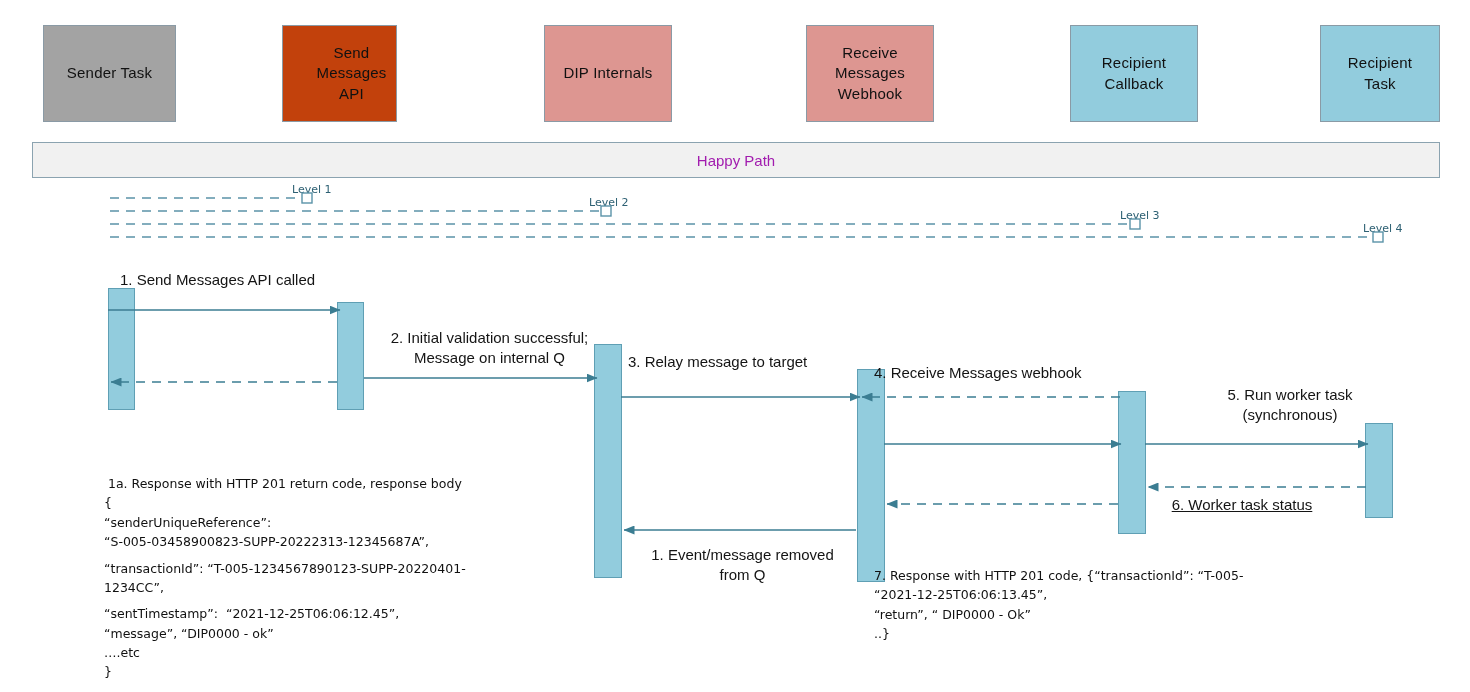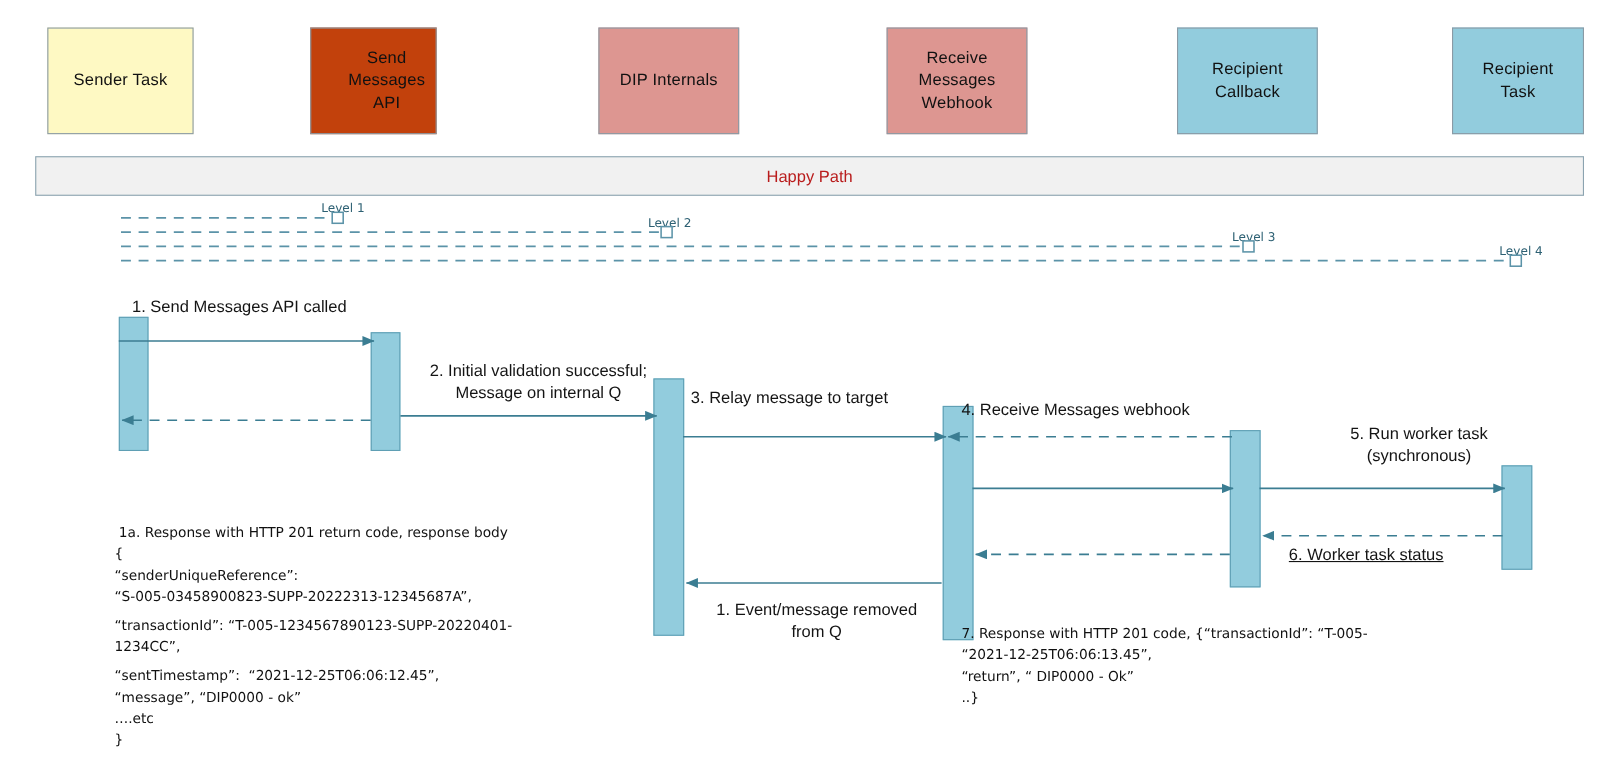--- a/index.html
+++ b/index.html
@@ -38,21 +38,21 @@
   
   .frame-bar {
     position: absolute;
     box-sizing: border-box;
     background: #f1f1f1;
     border: 1px solid #8ba3b0;
     display: flex;
     align-items: center;
     justify-content: center;
     font-size: 15px;
-    color: #b91c1c;
+    color: #a21caf;
   }
 
   
   .level-label {
     position: absolute;
     font-size: 11px;
     color: #2d6073;
     font-family: "DejaVu Sans", sans-serif;
     white-space: nowrap;
   }
@@ -94,21 +94,21 @@
     height: 692px;
     pointer-events: none;
   }
 </style>
 </head>
 <body>
 
 <div id="canvas">
 
   <div id="participants-layer">
-      <div class="participant" style="left: 43px; top: 25px; width: 133px; height: 97px; background: #fef9c3;">
+      <div class="participant" style="left: 43px; top: 25px; width: 133px; height: 97px; background: #a3a3a3;">
         <span class="plabel" style="white-space: pre-line;">Sender  Task</span>
       </div>
       <div class="participant" style="left: 282px; top: 25px; width: 115px; height: 97px; background: #c2410c; padding-left: 24px;">
         <span class="plabel" style="white-space: pre-line;">Send
 Messages API</span>
       </div>
       <div class="participant" style="left: 544px; top: 25px; width: 128px; height: 97px; background: rgb(221, 150, 145); align-items: center;">
         <span class="plabel" style="white-space: pre-line;">DIP Internals</span>
       </div>
       <div class="participant" style="left: 806px; top: 25px; width: 128px; height: 97px; background: rgb(221, 150, 145);">

